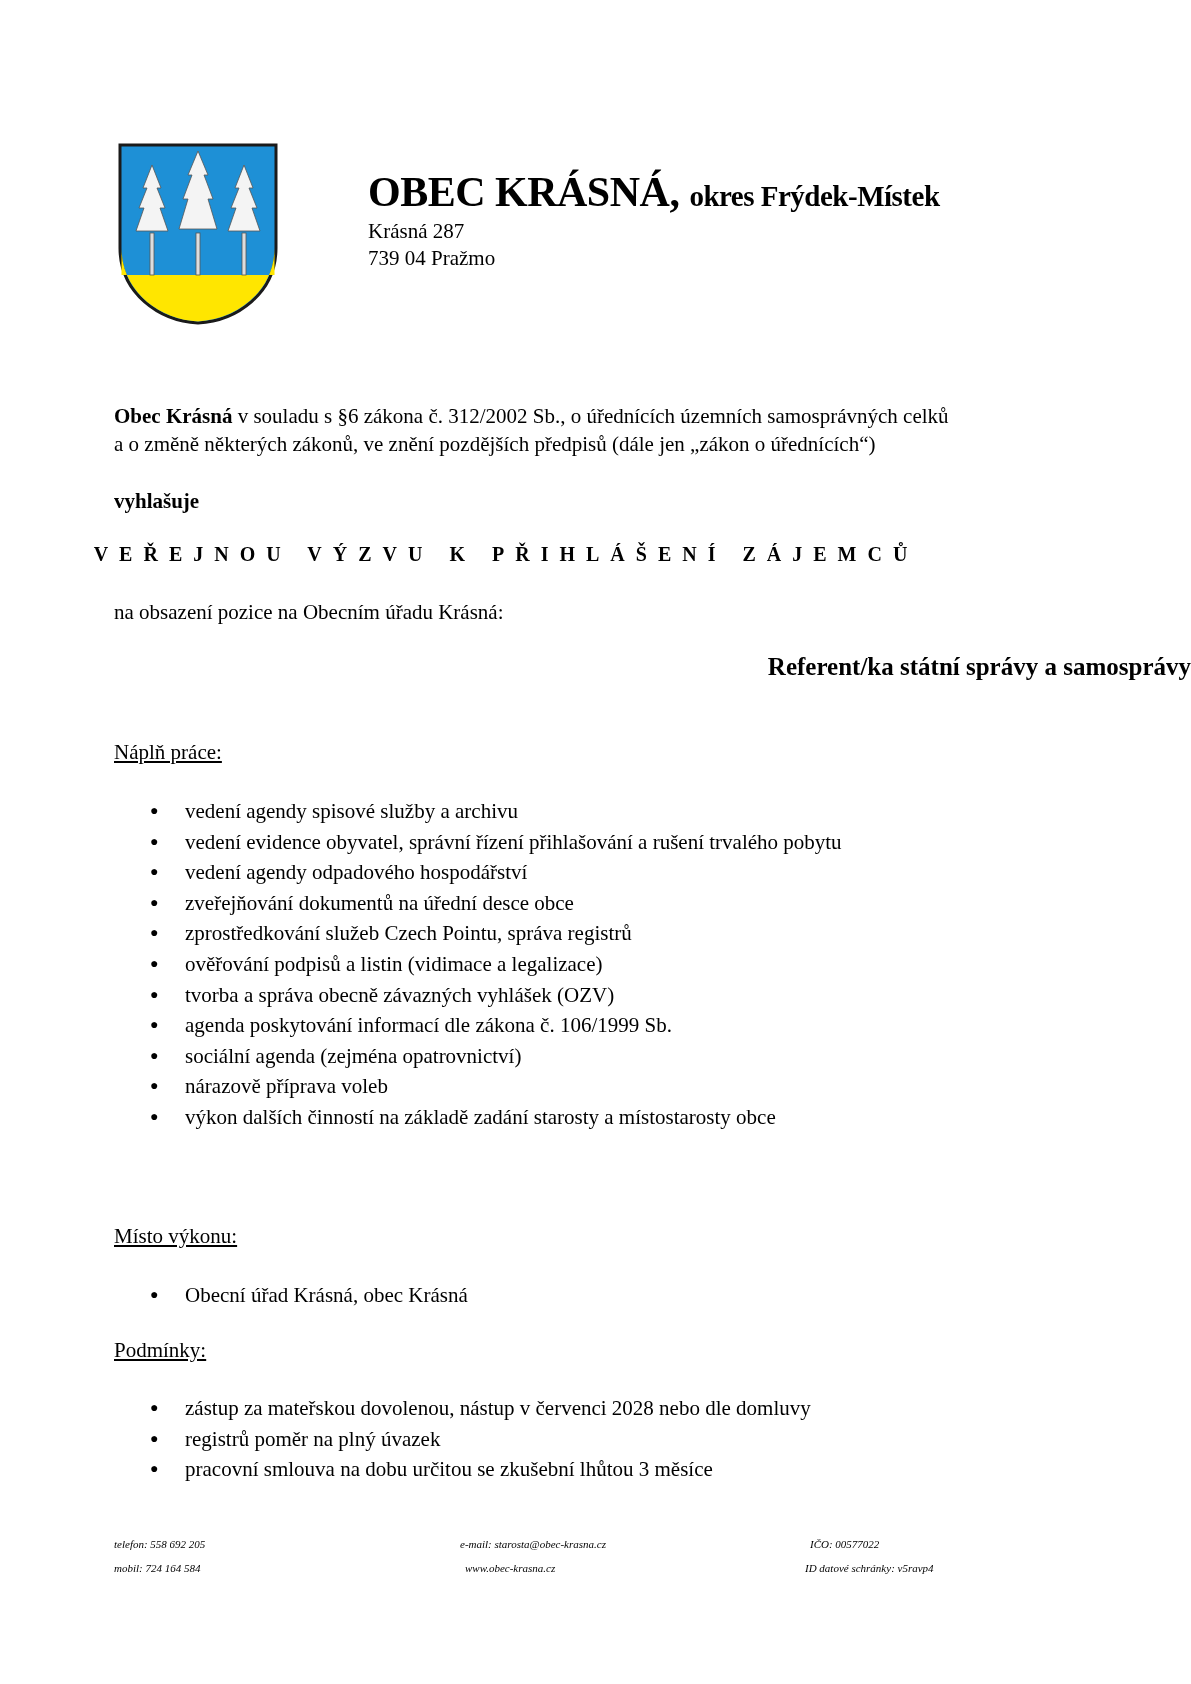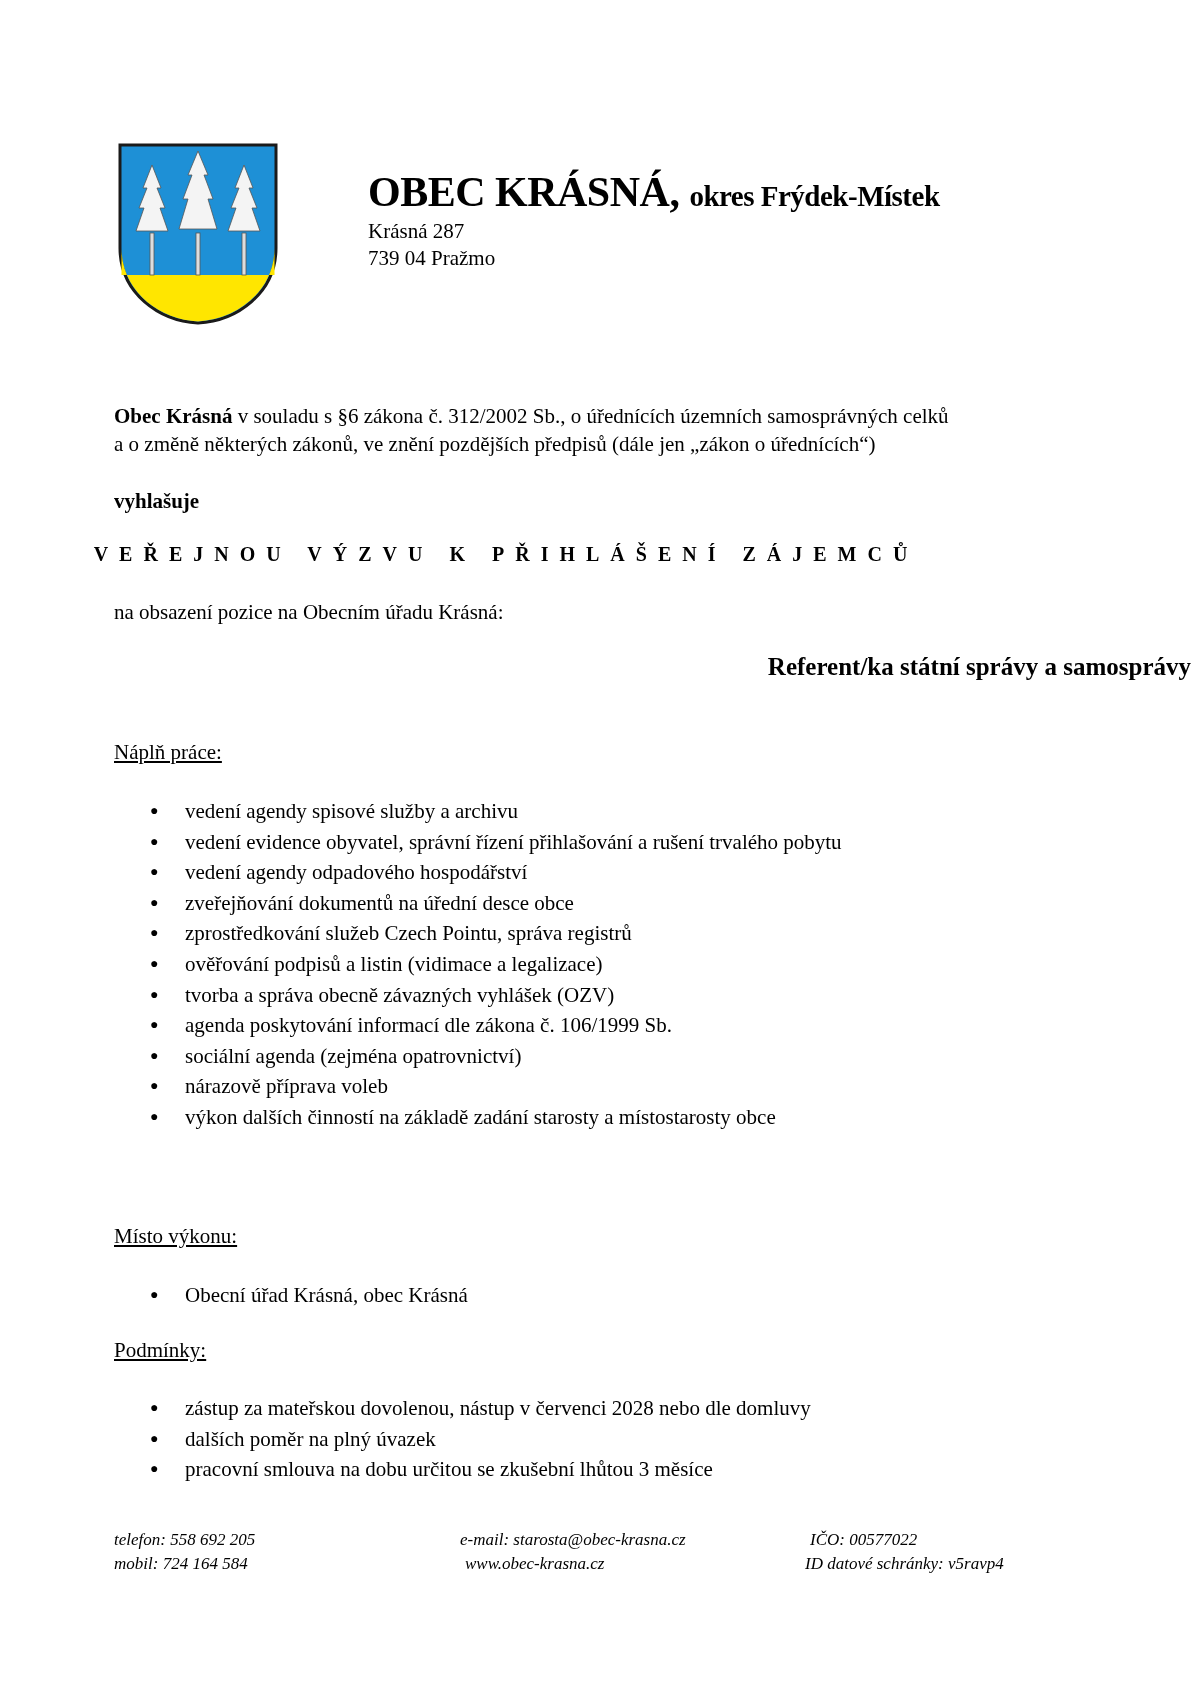--- a/index.html
+++ b/index.html
@@ -10,21 +10,21 @@
   .title .sub { font-size:29px; }
   .addr { left:368px; font-size:21px; }
   .para { left:114px; width:980px; font-size:21px; line-height:28px; }
   .bold { font-weight:bold; }
   .spaced { left:0; width:1012px; text-align:center; font-size:20px; font-weight:bold; letter-spacing:11px; }
   .position { left:0; width:1191px; text-align:right; font-size:25px; font-weight:bold; }
   .heading { left:114px; font-size:21px; text-decoration:underline; }
   ul.list { list-style:none; margin:0; padding:0; position:absolute; left:150px; font-size:21px; }
   ul.list li { height:30.6px; line-height:30.6px; white-space:nowrap; }
   ul.list li .bullet { display:inline-block; width:35px; font-size:14px; vertical-align:top; }
-  .footer { font-size:17px; font-style:italic; white-space:nowrap; }
+  .footer { font-size:11px; font-style:italic; white-space:nowrap;margin-top:8px; }
 </style>
 </head>
 <body>
 
 <svg class="abs crest" viewBox="0 0 162 182">
   <path d="M3,2 H159 V105 C159,150 120,178 81,180 C42,178 3,150 3,105 Z" fill="#1e90d6" stroke="#1a1a1a" stroke-width="3"></path>
   <path d="M4.5,132 H157.5 V105 C157.5,148 120,176.5 81,178.5 C42,176.5 4.5,148 4.5,105 Z" fill="#ffe600" transform="translate(0,0)"></path>
   <path d="M4,132 H158" stroke="#1e90d6" stroke-width="0"></path>
   <g fill="#f4f4f4" stroke="#555" stroke-width="0.8">
     <rect x="33" y="90" width="4" height="42" fill="#ddd"></rect>
@@ -76,21 +76,21 @@
   </ul>
 
 <div class="abs heading" style="top:1224px;">Místo výkonu:</div>
 <ul class="list" style="top:1280px;" id="location-list">
     <li><span class="bullet">●</span><span>Obecní úřad Krásná, obec Krásná</span></li>
   </ul>
 
 <div class="abs heading" style="top:1338px;">Podmínky:</div>
 <ul class="list" style="top:1393px;" id="conditions-list">
     <li><span class="bullet">●</span><span>zástup za mateřskou dovolenou, nástup v červenci 2028 nebo dle domluvy</span></li>
-    <li><span class="bullet">●</span><span>dalších poměr na plný úvazek</span></li>
+    <li><span class="bullet">●</span><span>registrů poměr na plný úvazek</span></li>
     <li><span class="bullet">●</span><span>pracovní smlouva na dobu určitou se zkušební lhůtou 3 měsíce</span></li>
   </ul>
 
 <div class="abs footer" style="left:114px; top:1530px;">telefon: 558 692 205</div>
 <div class="abs footer" style="left:114px; top:1554px;">mobil:  724 164 584</div>
 <div class="abs footer" style="left:460px; top:1530px;">e-mail: starosta@obec-krasna.cz</div>
 <div class="abs footer" style="left:465px; top:1554px;">www.obec-krasna.cz</div>
 <div class="abs footer" style="left:810px; top:1530px;">IČO:   00577022</div>
 <div class="abs footer" style="left:805px; top:1554px;">ID datové schránky: v5ravp4</div>
 

